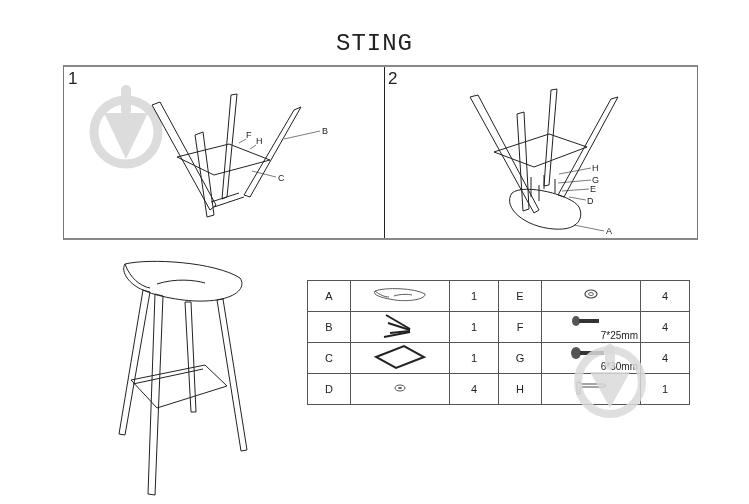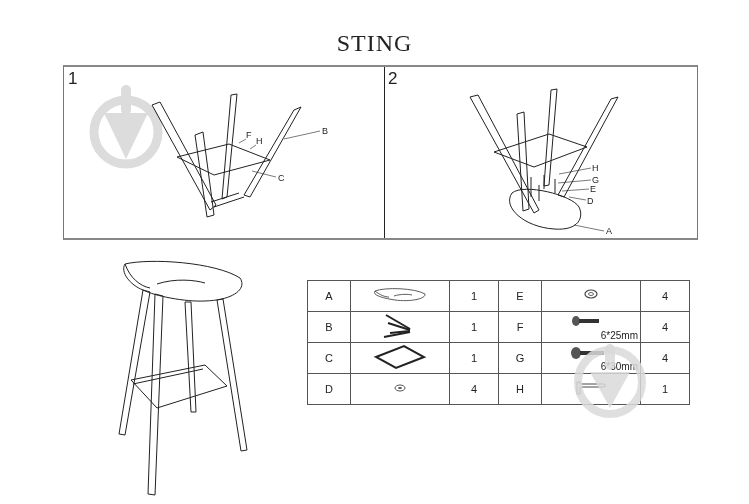--- a/index.html
+++ b/index.html
@@ -1,17 +1,17 @@
 <!DOCTYPE html>
 <html><head>
   <meta charset="utf-8">
   <style>
     html, body { margin: 0; padding: 0; background: #ffffff; }
     body { width: 749px; height: 504px; position: relative; overflow: hidden; font-family: "Liberation Sans", sans-serif; color: #222; }
-    .title { position: absolute; left: 0; width: 749px; top: 30px; text-align: center; font-family: Liberation Serif, serif; font-size: 24px; letter-spacing: 1px; color: #222; }
+    .title { position: absolute; left: 0; width: 749px; top: 30px; text-align: center; font-family: Liberation Mono, monospace; font-size: 24px; letter-spacing: 1px; color: #222; }
     .panels { position: absolute; left: 63px; top: 65px; width: 635px; height: 175px; border: 1px solid #777; border-top: 2px solid #888; border-bottom: 2px solid #888; box-sizing: border-box; }
     .panel { position: absolute; top: 0; height: 100%; }
     .panel-1 { left: 0; width: 320px; border-right: 1px solid #222; }
     .panel-2 { left: 320px; width: 313px; }
     .step-num { position: absolute; left: 4px; top: 2px; font-size: 17px; color: #222; }
     .panel svg { position: absolute; left: 0; top: 0; }
     .callout { font-size: 9px; fill: #222; font-family: "Liberation Sans", sans-serif; }
     .stool { position: absolute; left: 95px; top: 250px; }
     table.parts { position: absolute; left: 307px; top: 280px; border-collapse: collapse; width: 383px; }
     table.parts td { border: 1px solid #555; height: 30px; padding: 0; text-align: center; font-size: 11px; color: #222; position: relative; }
@@ -141,21 +141,21 @@
           </g>
         </svg>
       </td>
       <td class="qty">1</td>
       <td class="letter">F</td>
       <td class="pic">
         <svg width="40" height="14" viewBox="0 0 40 14" style="position:absolute;left:28px;top:3px;">
           <ellipse cx="6" cy="6" rx="4" ry="5" fill="#555"></ellipse>
           <rect x="9" y="4" width="20" height="4" fill="#333"></rect>
         </svg>
-        <span class="size">6*25mm</span>
+        <span class="size">7*25mm</span>
       </td>
       <td class="qty">4</td>
     </tr>
     <tr>
       <td class="letter">C</td>
       <td class="pic">
         <svg width="56" height="26" viewBox="0 0 56 26">
           <polygon points="4,13 32,2 52,13 24,24" fill="none" stroke="#222" stroke-width="2"></polygon>
         </svg>
       </td>

